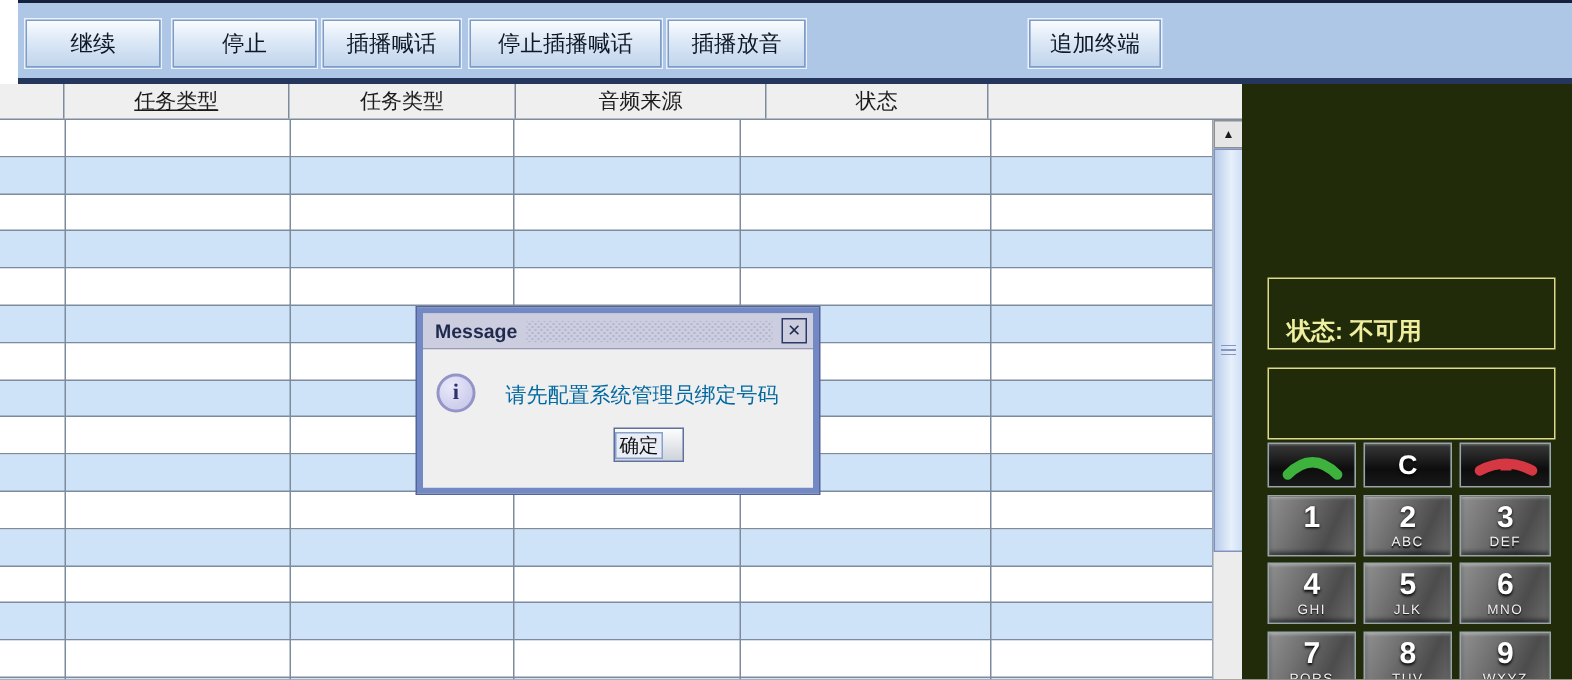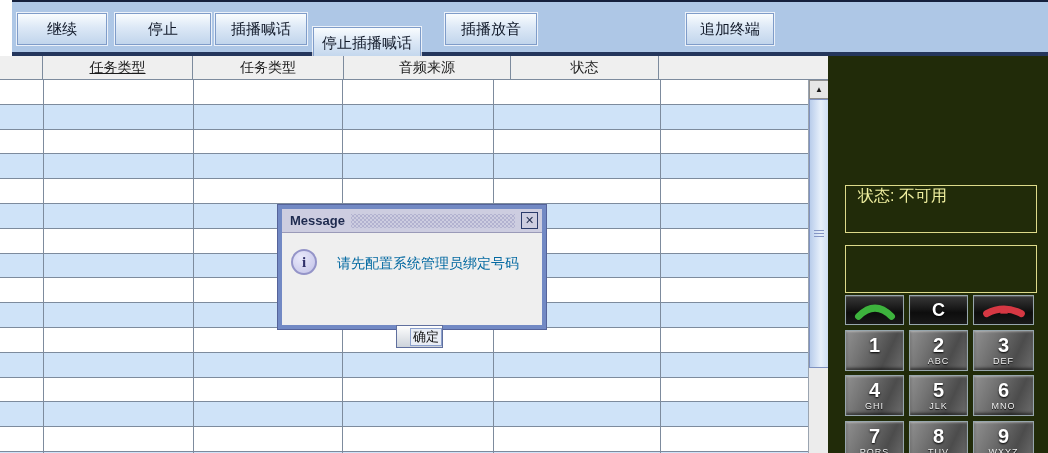--- a/index.html
+++ b/index.html
@@ -76,22 +76,22 @@
   }
 
   
   .panel {
     position:absolute; left:828px; top:56px; width:220px; height:397px;
     background:#212b09; overflow:hidden;
   }
   .status-box {
     position:absolute; left:17px; top:129px; width:192px; height:48px;
     border:1px solid #ddda8a; color:#efef9f;
-    font-size:16px; font-weight:normal;
-    display:flex; align-items:flex-start; padding-left:12px; white-space:nowrap;
+    font-size:16px; font-weight:bold;
+    display:flex; align-items:flex-end; padding-left:12px; white-space:nowrap;
   }
   .display-box {
     position:absolute; left:17px; top:189px; width:192px; height:48px;
     border:1px solid #ddda8a;
   }
   .key {
     position:absolute;
     border:1px solid #97a6ad;
     display:flex; flex-direction:column; align-items:center; justify-content:center;
     color:#fff; cursor:default;
@@ -145,40 +145,40 @@
     border:2px solid #9494c8;
     display:flex; align-items:center; justify-content:center;
     font-family:"Liberation Serif","DejaVu Serif",serif;
     font-size:15px; font-weight:bold; color:#30306a;
   }
   .dlg-msg {
     position:absolute; left:55px; top:22px;
     font-size:14px; color:#0369a1; white-space:nowrap;
   }
   .dlg-ok {
-    position:absolute; left:114px; top:52px; width:47px; height:23px;
+    position:absolute; left:127px; top:52px; width:47px; height:23px;
     background:linear-gradient(#fdfdfd,#cdd3db);
     border:1px solid #5f6f9e;
-    display:flex; align-items:center; justify-content:flex-end; cursor:default;margin-top:40px;
+    display:flex; align-items:center; justify-content:flex-start; cursor:default;
   }
   .dlg-ok .focus-box {
     border:1px solid #8ca0cc; background:#e9edf5;
     font-size:13px; color:#101010; padding:0 2px; line-height:16px;
   }
 </style>
 </head>
 <body>
 
 <div class="app">
 
   <div class="topbar">
     <div class="tb-btn" style="left:5px;   width:90px;">继续</div>
     <div class="tb-btn" style="left:103px; width:96px;">停止</div>
     <div class="tb-btn" style="left:203px; width:92px;">插播喊话</div>
-    <div class="tb-btn" style="left:301px; width:108px;margin-top:14px;">停止插播喊话</div>
+    <div class="tb-btn" style="left:301px; width:128px;">停止插播喊话</div>
     <div class="tb-btn" style="left:433px; width:92px;">插播放音</div>
     <div class="tb-btn" style="left:674px; width:88px;">追加终端</div>
   </div>
 
   <div class="thead">
     <div class="hc hc0"></div>
     <div class="hc hc1">任务类型</div>
     <div class="hc hc3">任务类型</div>
     <div class="hc hc4">音频来源</div>
     <div class="hc hc5">状态</div>

